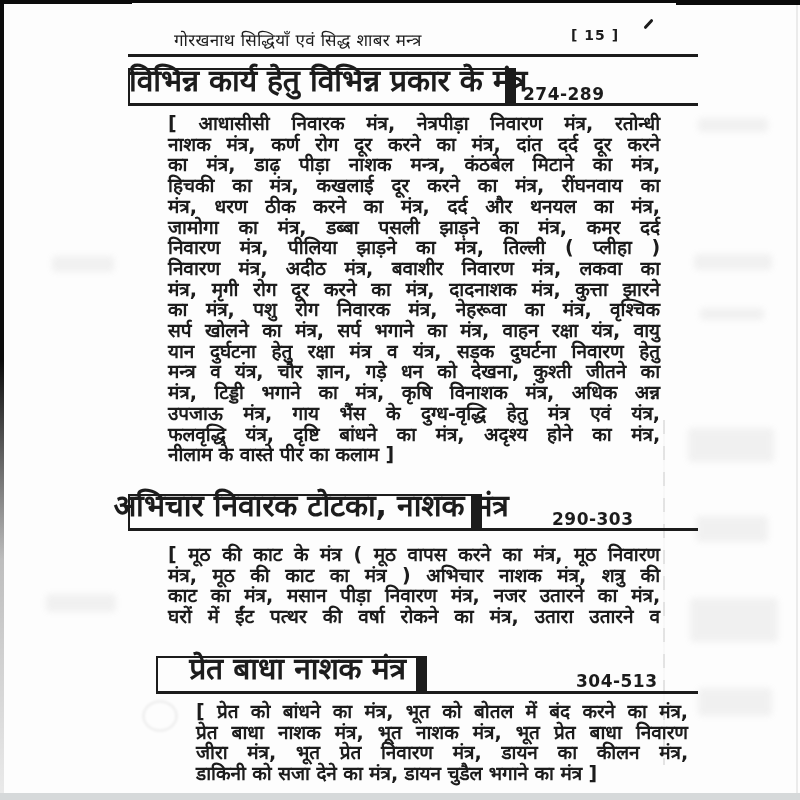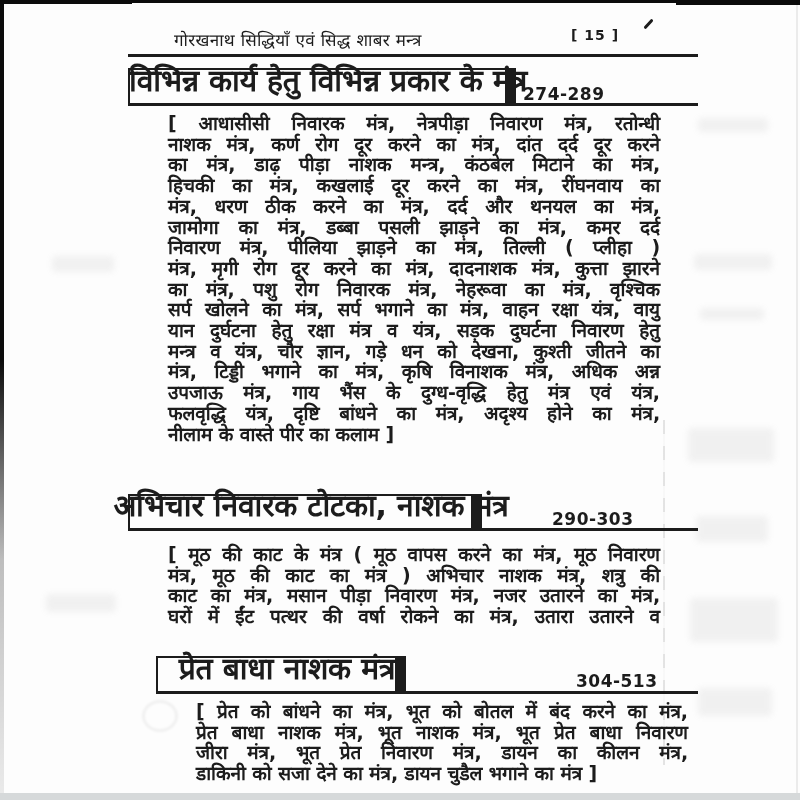--- a/index.html
+++ b/index.html
@@ -40,21 +40,21 @@
   .hbox .htext{font-size:30px;font-weight:700;white-space:nowrap;padding:0 14px 16px 6px;letter-spacing:-.2px;margin-left:20px;}
   .hbar{position:absolute;right:-1px;top:-2px;bottom:-2px;width:10px;background:var(--ink);}
   .hrange{position:absolute;font-size:17px;font-weight:700;letter-spacing:.5px;white-space:nowrap;}
   .hline{position:absolute;height:2.5px;background:var(--ink);}
   .s1-box{left:128px;top:68px;width:388px;height:38px;}
   .s1-range{left:523px;top:84px;}
   .s1-line{left:128px;top:103px;width:570px;}
   .s2-box{left:128px;top:494px;width:354px;height:37px;}
   .s2-range{left:552px;top:509px;}
   .s2-line{left:128px;top:528px;width:570px;}
-  .s3-box{left:156px;top:656px;width:250px;height:38px;}
+  .s3-box{left:156px;top:656px;width:271px;height:38px;}
   .s3-range{left:576px;top:671px;}
   .s3-line{left:156px;top:691px;width:542px;}
   
   .para{position:absolute;left:168px;width:492px;font-size:19px;font-weight:700;
     line-height:20.7px;letter-spacing:-.1px;}
   .p1{top:113px;}
   .p2{top:544px;}
   .p3{top:701px;margin-left:28px;}
   .bodyline{text-align:justify;text-align-last:justify;white-space:nowrap;}
   .bodyline.lastline{text-align-last:left;}
@@ -94,20 +94,21 @@
   <div class="hrange s1-range">274-289</div>
   <div class="hline s1-line"></div>
   <div class="para p1">
       <div class="bodyline">[ आधासीसी निवारक मंत्र, नेत्रपीड़ा निवारण मंत्र, रतोन्धी</div>
       <div class="bodyline">नाशक मंत्र, कर्ण रोग दूर करने का मंत्र, दांत दर्द दूर करने</div>
       <div class="bodyline">का मंत्र, डाढ़ पीड़ा नाशक मन्त्र, कंठबेल मिटाने का मंत्र,</div>
       <div class="bodyline">हिचकी का मंत्र, कखलाई दूर करने का मंत्र, रींघनवाय का</div>
       <div class="bodyline">मंत्र, धरण ठीक करने का मंत्र, दर्द और थनयल का मंत्र,</div>
       <div class="bodyline">जामोगा का मंत्र, डब्बा पसली झाड़ने का मंत्र, कमर दर्द</div>
       <div class="bodyline">निवारण मंत्र, पीलिया झाड़ने का मंत्र, तिल्ली ( प्लीहा )</div>
+      <div class="bodyline">निवारण मंत्र, अदीठ मंत्र, बवाशीर निवारण मंत्र, लकवा का</div>
       <div class="bodyline">मंत्र, मृगी रोग दूर करने का मंत्र, दादनाशक मंत्र, कुत्ता झारने</div>
       <div class="bodyline">का मंत्र, पशु रोग निवारक मंत्र, नेहरूवा का मंत्र, वृश्चिक</div>
       <div class="bodyline">सर्प खोलने का मंत्र, सर्प भगाने का मंत्र, वाहन रक्षा यंत्र, वायु</div>
       <div class="bodyline">यान दुर्घटना हेतु रक्षा मंत्र व यंत्र, सड़क दुघर्टना निवारण हेतु</div>
       <div class="bodyline">मन्त्र व यंत्र, चौर ज्ञान, गड़े धन को देखना, कुश्ती जीतने का</div>
       <div class="bodyline">मंत्र, टिड्डी भगाने का मंत्र, कृषि विनाशक मंत्र, अधिक अन्न</div>
       <div class="bodyline">उपजाऊ मंत्र, गाय भैंस के दुग्ध-वृद्धि हेतु मंत्र एवं यंत्र,</div>
       <div class="bodyline">फलवृद्धि यंत्र, दृष्टि बांधने का मंत्र, अदृश्य होने का मंत्र,</div>
       <div class="bodyline lastline">नीलाम के वास्ते पीर का कलाम ]</div>
     </div>

